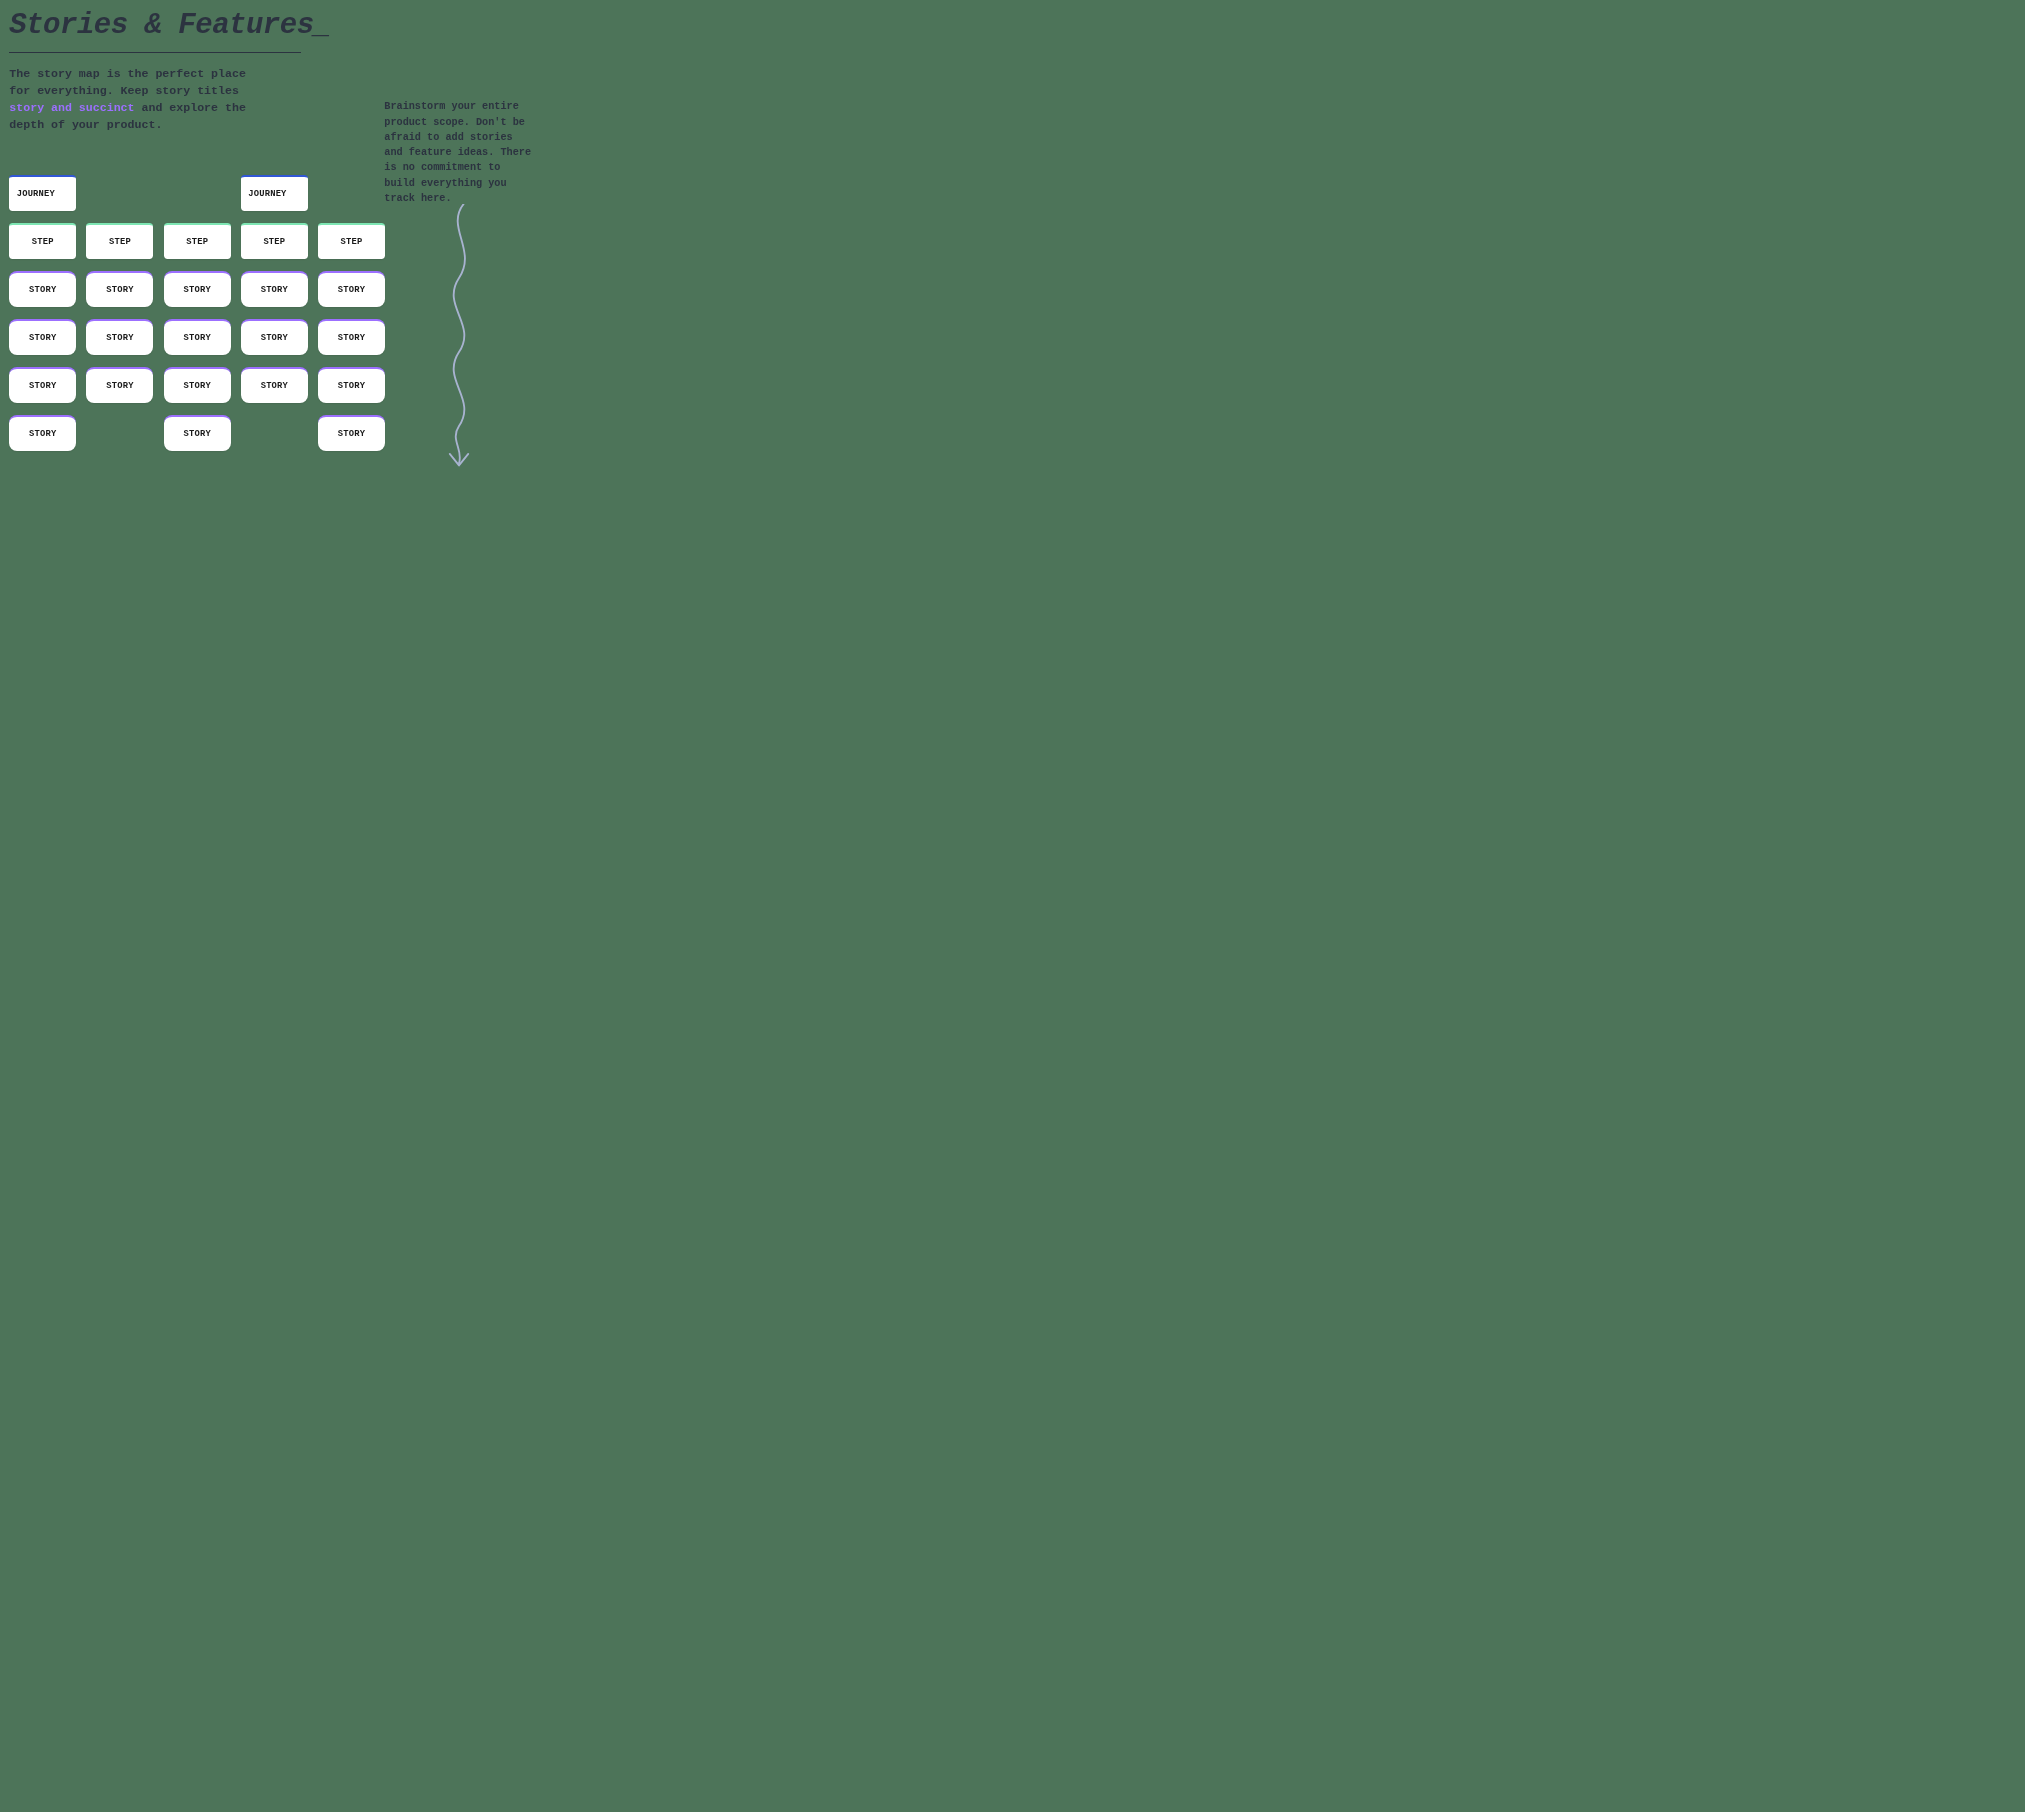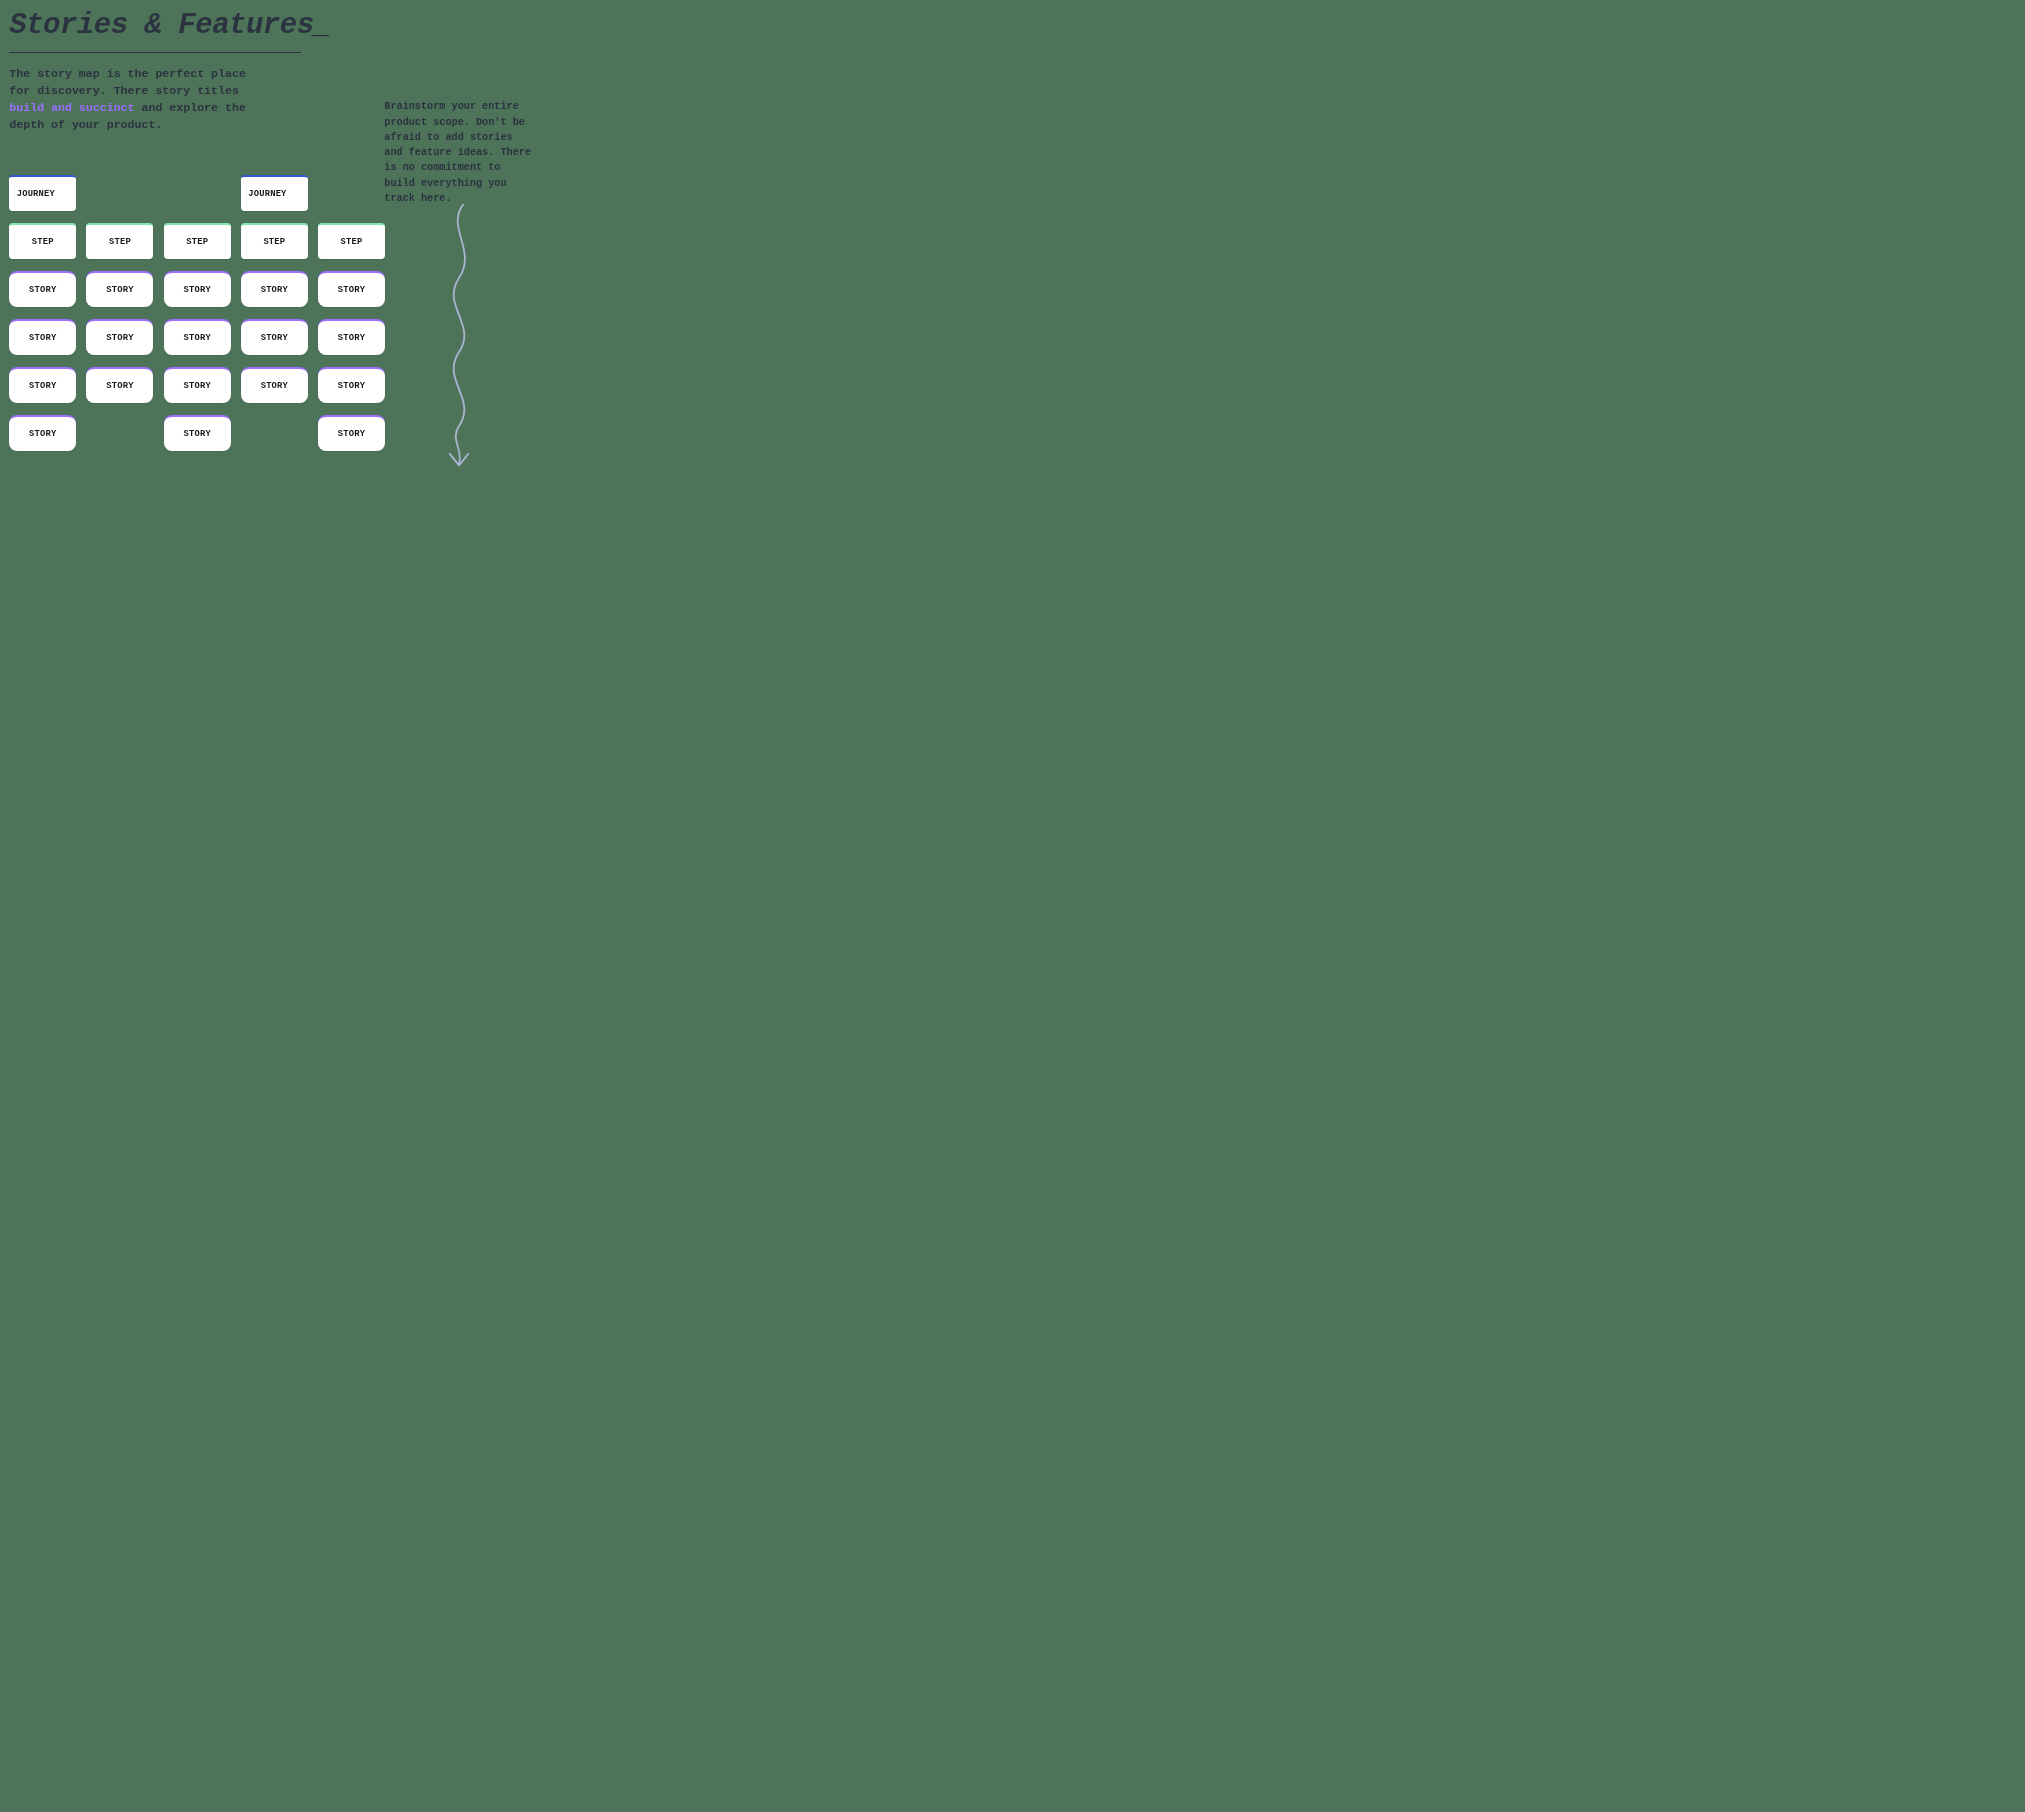--- a/index.html
+++ b/index.html
@@ -103,21 +103,21 @@
       top: 195px;
     }
   </style>
 </head>
 <body>
 
 <div class="container">
   <h1 class="heading">Stories &amp; Features_</h1>
   <hr class="hr">
   <p class="intro-text">
-    <span>The story map is the perfect place for discovery. There story titles </span><span class="highlight">build and succinct</span><span> and explore the depth of your product.</span>
+    <span>The story map is the perfect place for everything. Keep story titles </span><span class="highlight">story and succinct</span><span> and explore the depth of your product.</span>
   </p>
 
   <div class="side-note">Brainstorm your entire product scope. Don't be afraid to add stories and feature ideas. There is no commitment to build everything you track here.</div>
 
   <div class="map-area">
     <div class="map-columns" id="map-columns">
         <div class="col">
           <div class="card journey">JOURNEY</div>
           <div class="card step">STEP</div>
           <div class="card story">STORY</div>

